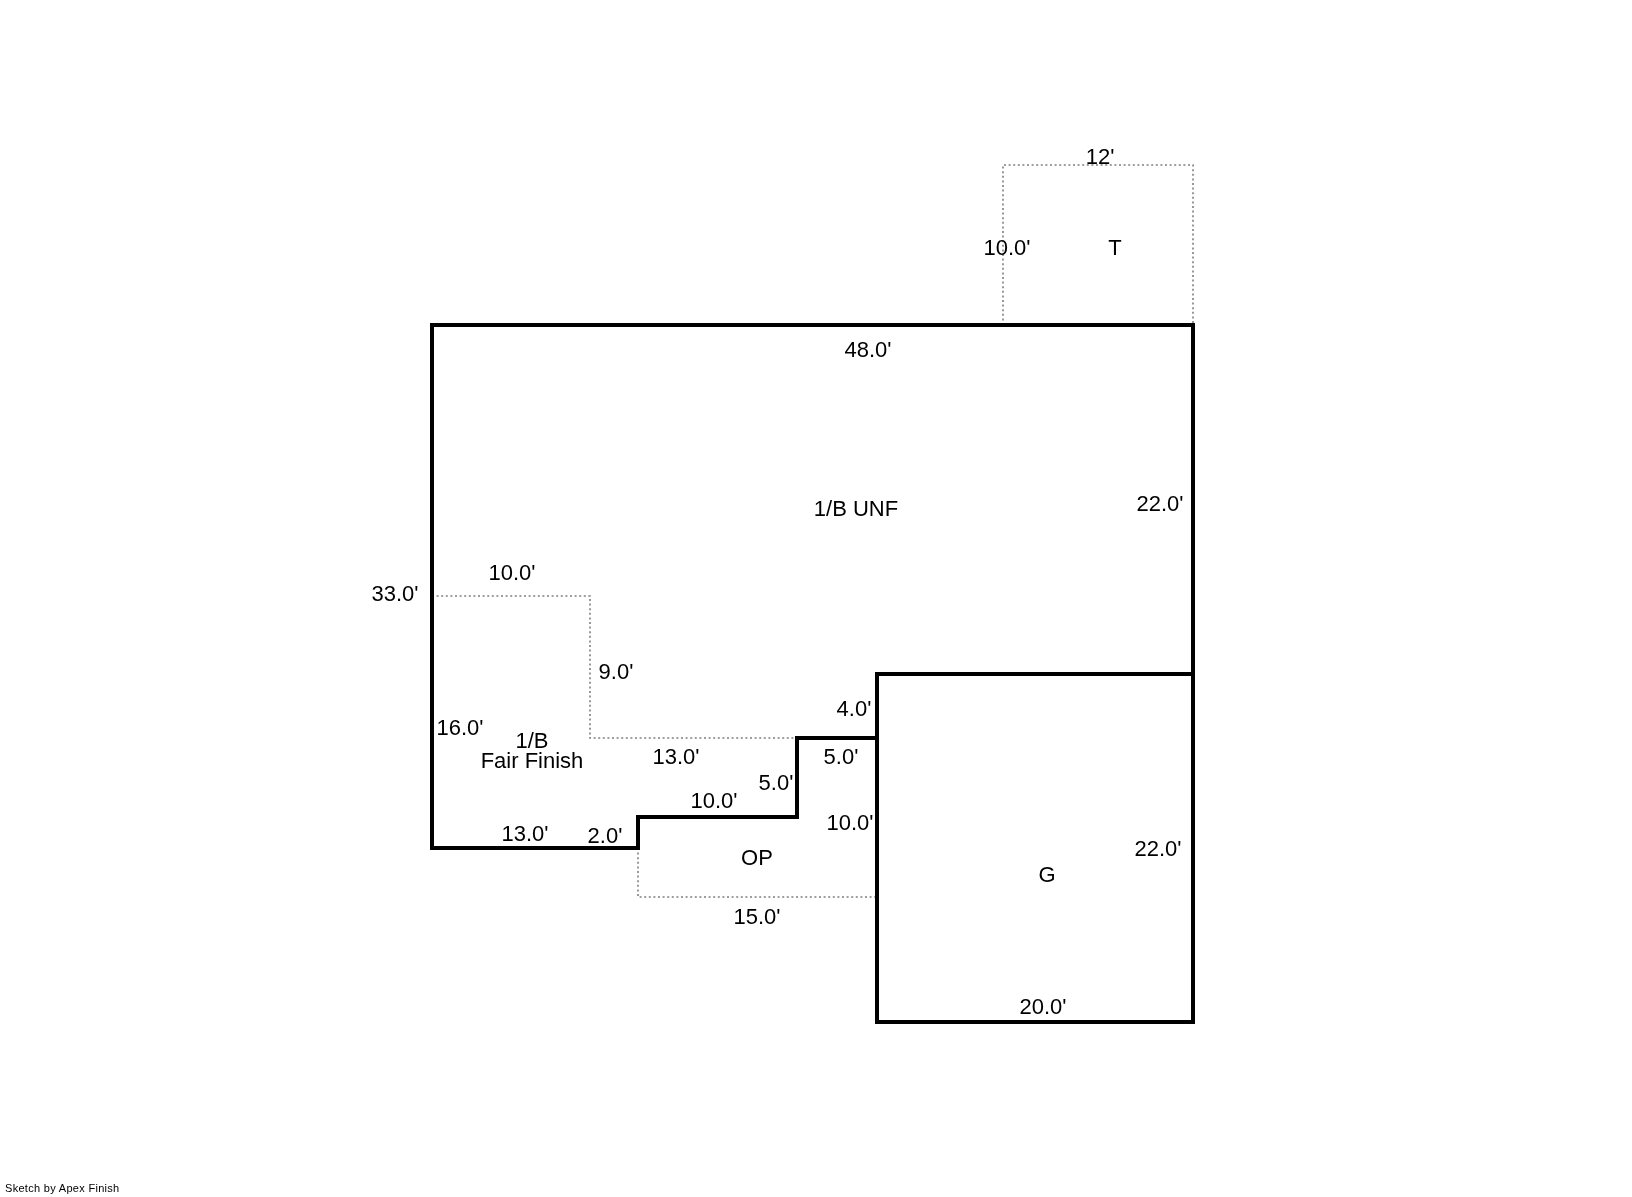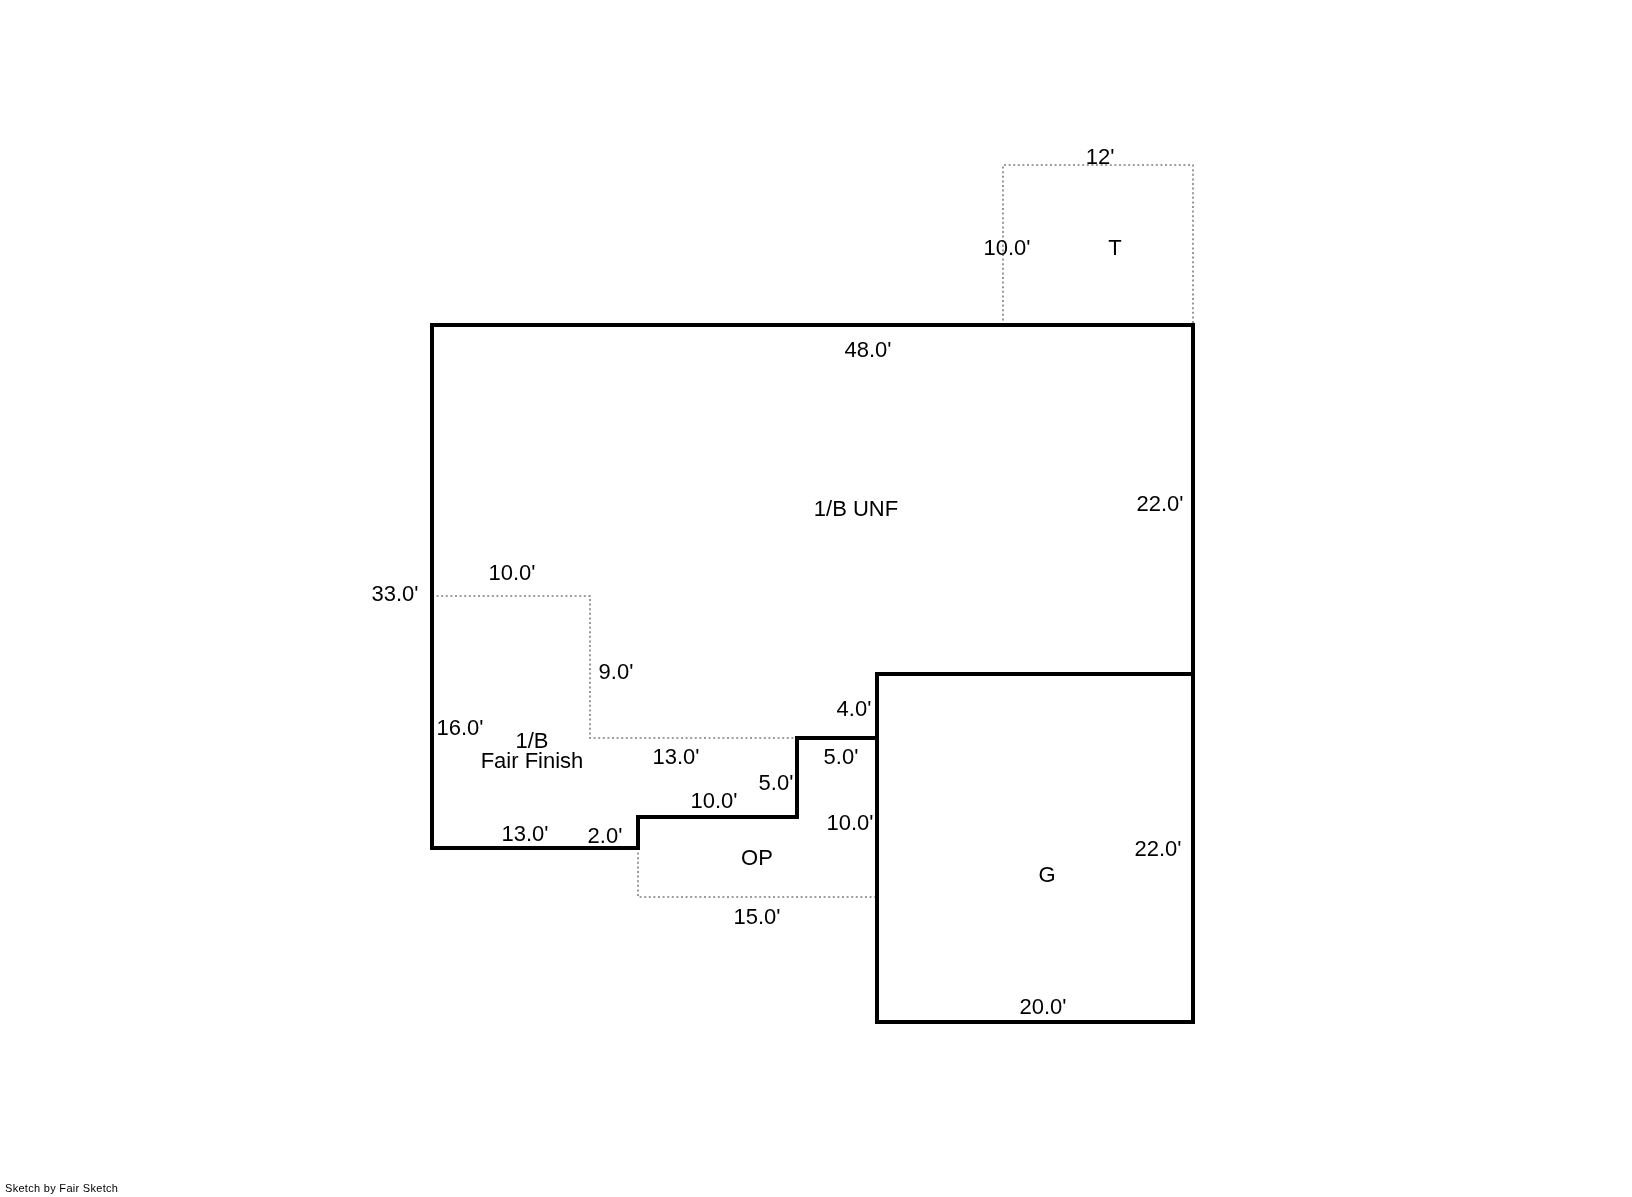--- a/index.html
+++ b/index.html
@@ -79,14 +79,14 @@
       <text x="757" y="916" dominant-baseline="central">15.0'</text>
       <text x="1158" y="848" dominant-baseline="central">22.0'</text>
       <text x="1043" y="1006" dominant-baseline="central">20.0'</text>
       <text x="856" y="508" dominant-baseline="central">1/B UNF</text>
       <text x="532" y="740" dominant-baseline="central">1/B</text>
       <text x="532" y="760" dominant-baseline="central">Fair Finish</text>
       <text x="757" y="857" dominant-baseline="central">OP</text>
       <text x="1047" y="874" dominant-baseline="central">G</text>
       <text x="1115" y="247" dominant-baseline="central">T</text>
     </svg>
-  <div class="credit">Sketch by Fair Sketch</div>
+  <div class="credit">Sketch by Apex Finish</div>
 </div>
 
 </body></html>

